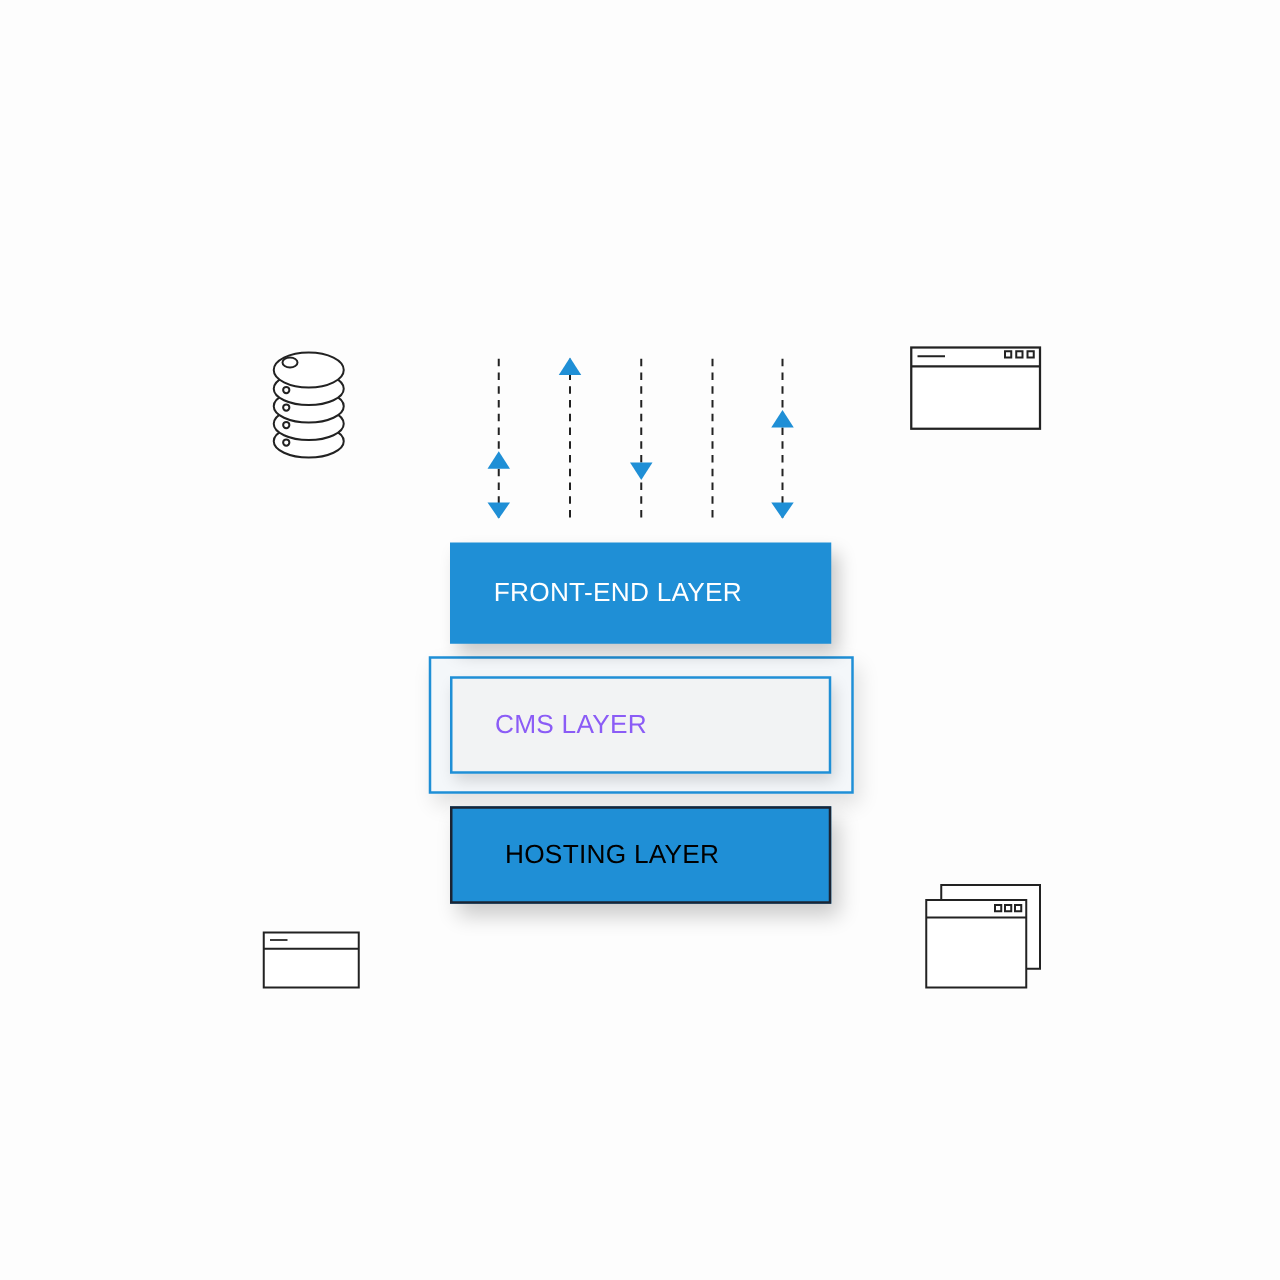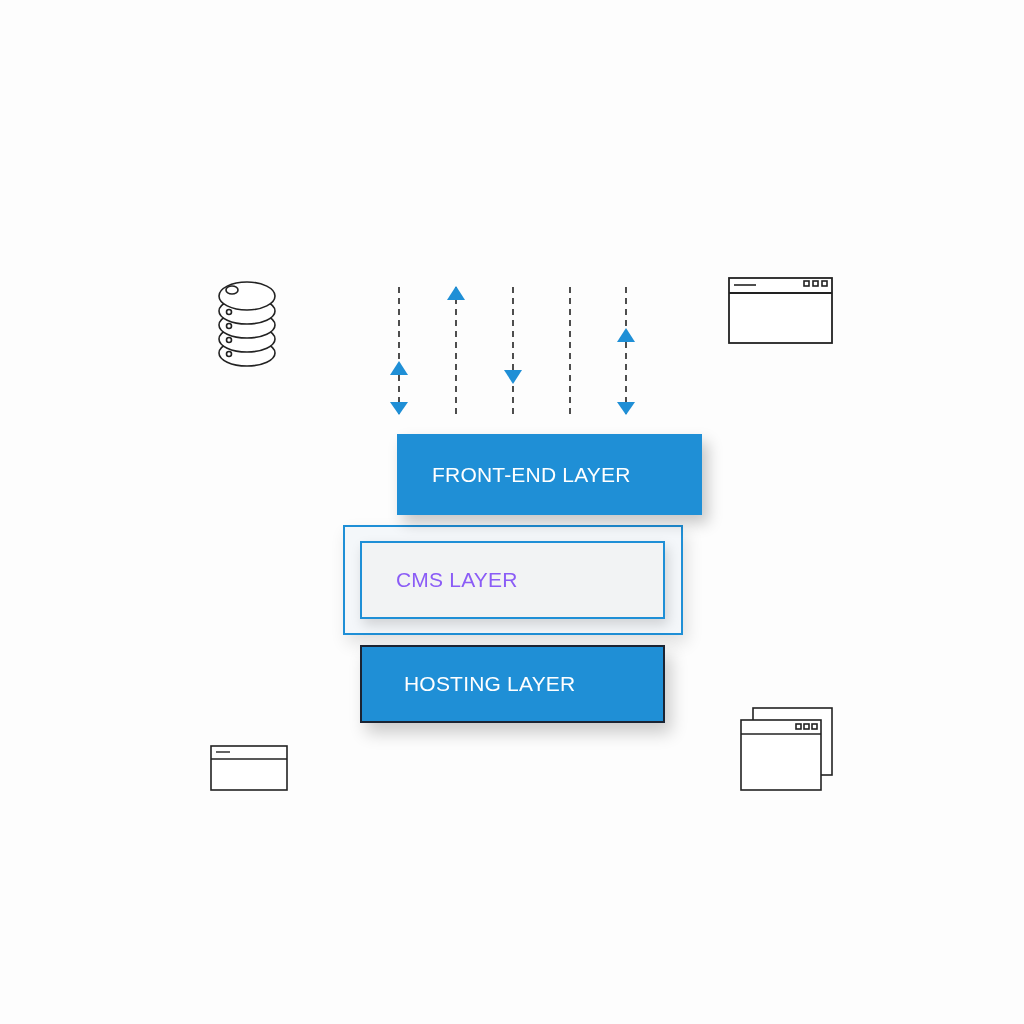--- a/index.html
+++ b/index.html
@@ -11,35 +11,34 @@
   .abs { position: absolute; }
   .layer {
     position: absolute; box-sizing: border-box;
     display: flex; align-items: center;
     font-size: 21px; letter-spacing: 0.2px;
   }
   .layer-front {
     left: 360px; top: 434px; width: 305px; height: 81px;
     background: #1f8fd6; color: #ffffff; padding-left: 35px;
     box-shadow: 6px 8px 14px rgba(0,0,0,0.22);
-    margin-left: 37px;
   }
   .cms-outer {
     position: absolute; left: 343px; top: 525px; width: 340px; height: 110px;
     box-sizing: border-box; border: 2px solid #1f8fd6; background: #f4f7fa;
     box-shadow: 4px 8px 16px rgba(0,0,0,0.12);
   }
   .layer-cms {
     left: 360px; top: 541px; width: 305px; height: 78px;
     background: #f2f3f4; color: #8b5cf6; border: 2px solid #1f8fd6; padding-left: 34px;
     box-shadow: 3px 6px 12px rgba(0,0,0,0.15);
   }
   .layer-hosting {
     left: 360px; top: 645px; width: 305px; height: 78px;
-    background: #1f8fd6; color: #ffffff; border: 2px solid #1b2433; padding-left: 42px;
+    background: #1f8fd6; color: #000000; border: 2px solid #1b2433; padding-left: 42px;
     box-shadow: 6px 10px 16px rgba(0,0,0,0.2);
   }
   svg { overflow: visible; }
 </style>
 </head>
 <body>
 
 <svg class="abs" style="left:215px;top:270px" width="64" height="100" viewBox="0 0 64 100">
   <g fill="#fff" stroke="#222" stroke-width="1.6">
     <ellipse cx="32" cy="83" rx="28" ry="13"></ellipse>

